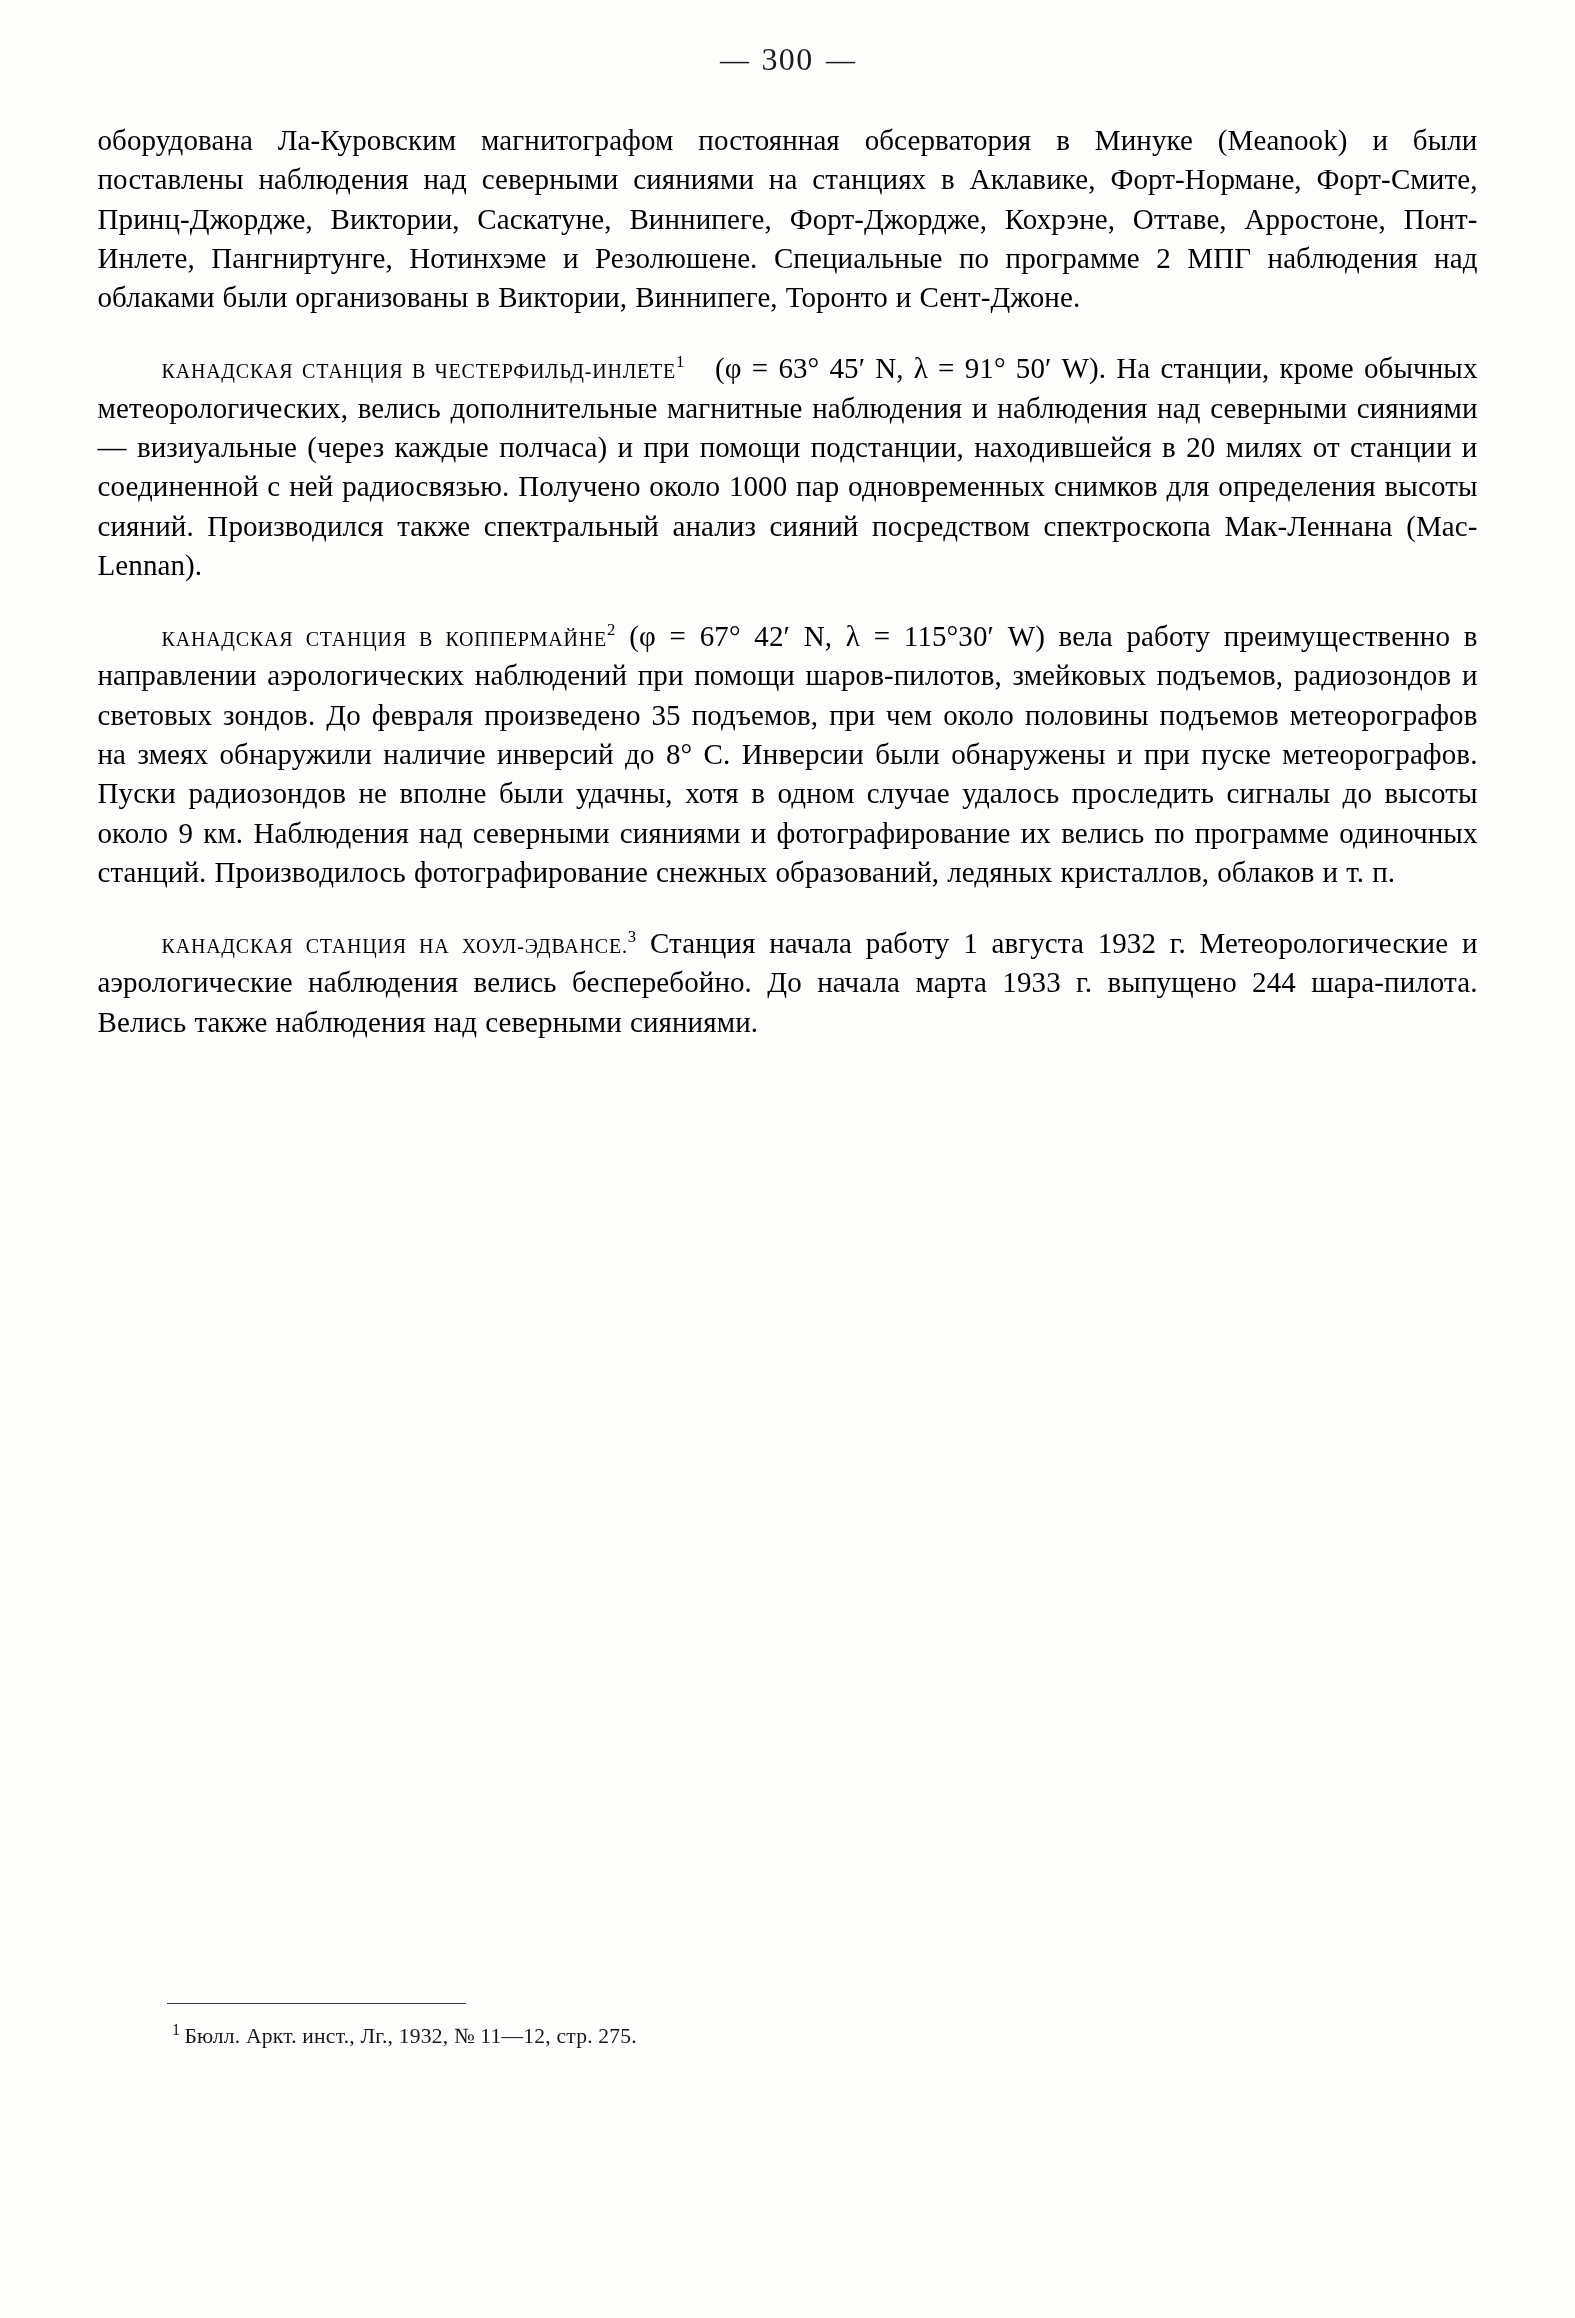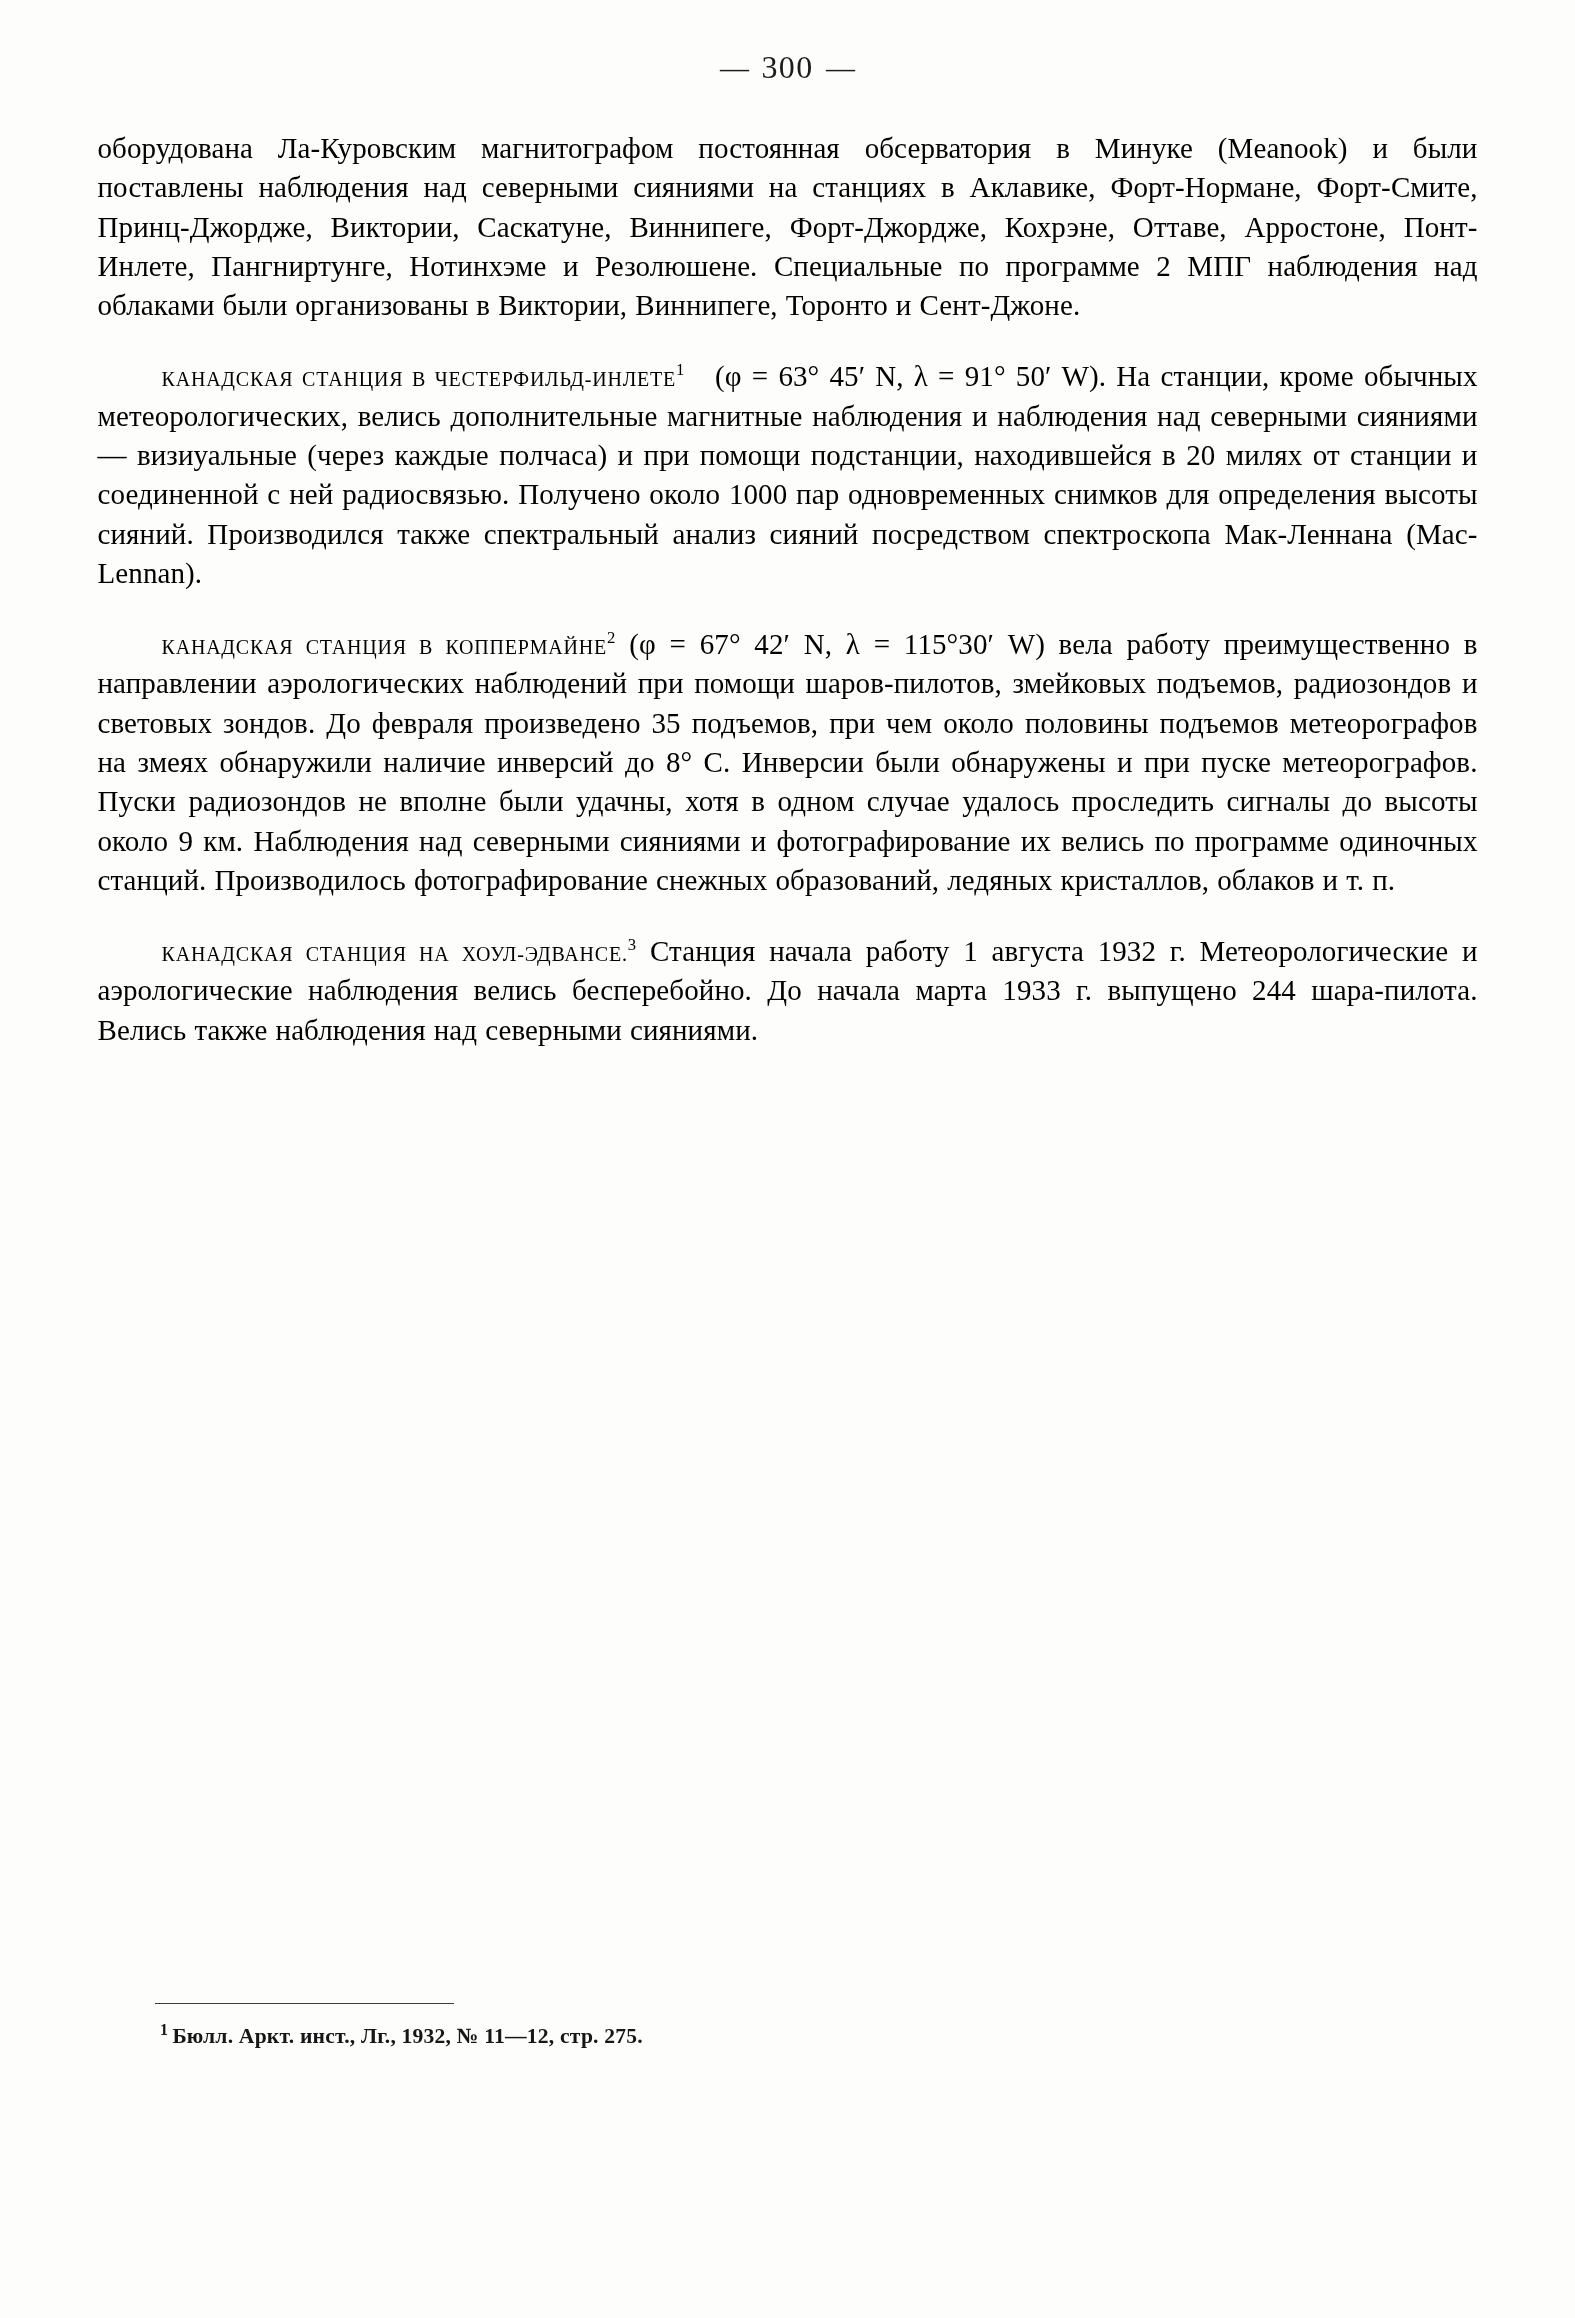--- a/index.html
+++ b/index.html
@@ -13,21 +13,21 @@
     font-family: "Liberation Serif", serif;
     color: #1a1a1a;
     position: relative;
     overflow: hidden;
   }
   .page {
     width: 1575px;
     height: 2319px;
     position: relative;
     box-sizing: border-box;
-    padding: 16px;
+    padding: 8px;
     background: #fdfdfb;
   }
   .page-header {
     text-align: center;
     font-size: 32px;
     letter-spacing: 1.4px;
     padding-top: 33px;
     color: #1c1c1c;
     font-family: "Liberation Serif", serif;
   }
@@ -66,24 +66,23 @@
     font-size: 20px;
     letter-spacing: 0.8px;
   }
   sup.fn {
     font-size: 16.7px;
     vertical-align: super;
     line-height: 0;
   }
   .footnotes {
     position: absolute;
-    left: 85px;
+    left: 97px;
     top: 2003px;
     width: 1380px;
-    font-weight: bold;
   }
   .fn-rule {
     width: 299px;
     height: 1.4px;
     background: #3a3a3a;
     margin: 0 0 15.3px 70px;
   }
   .fn-line {
     font-size: 21.6px;
     line-height: 1.5;

